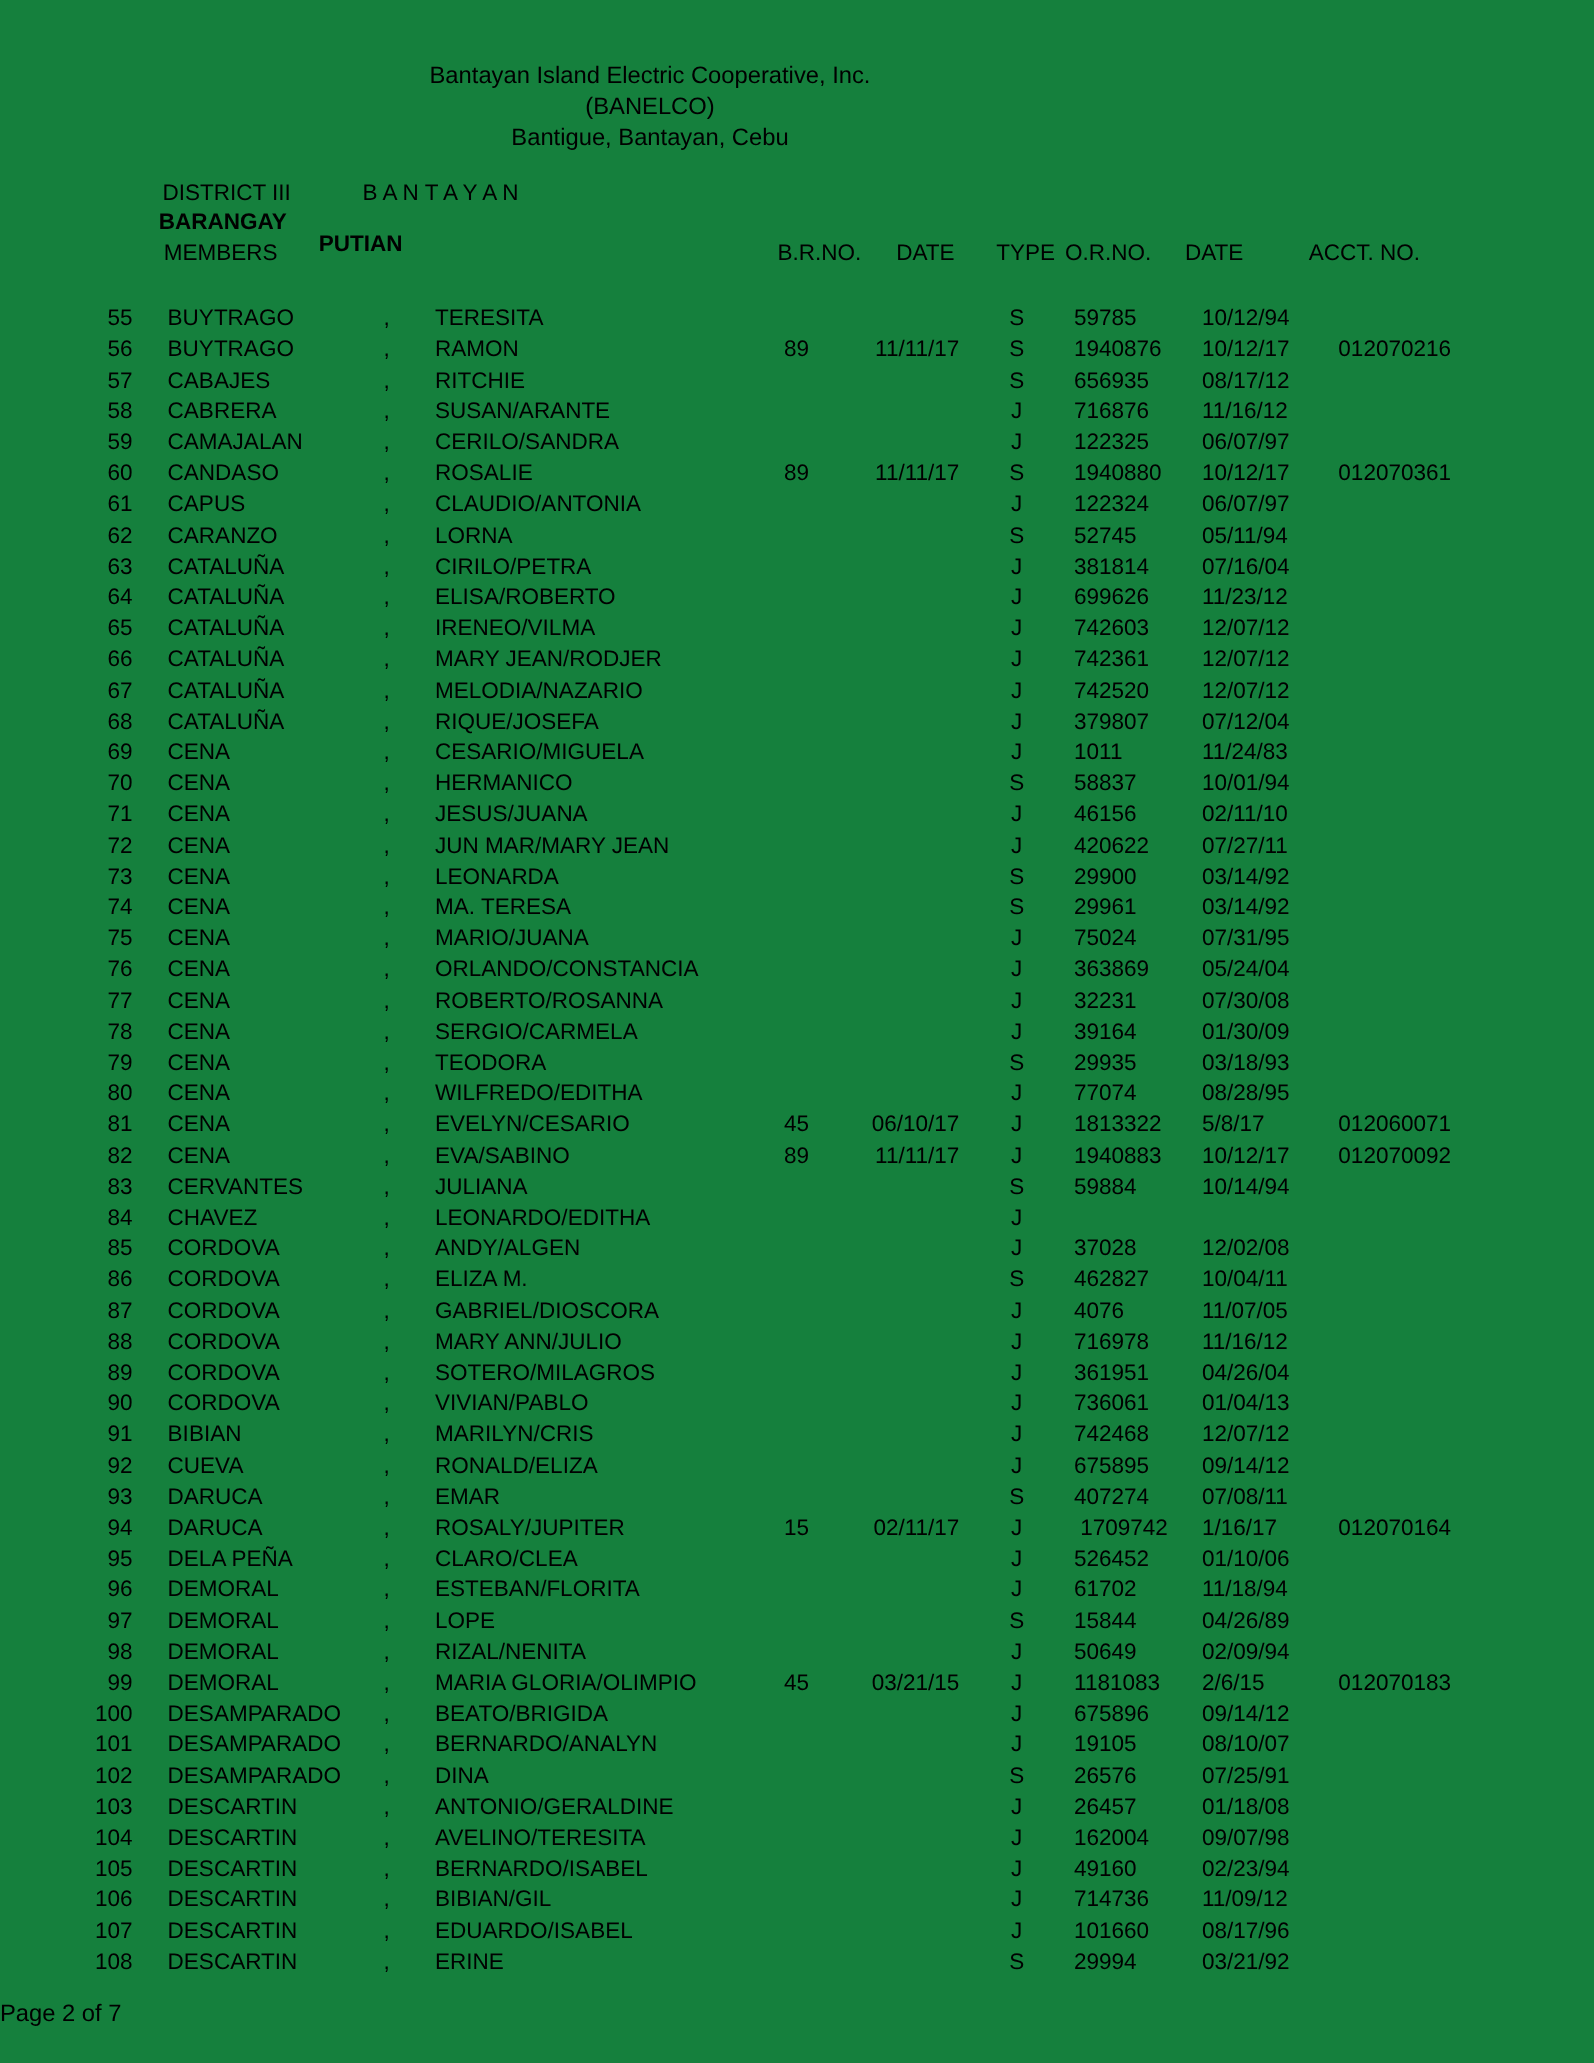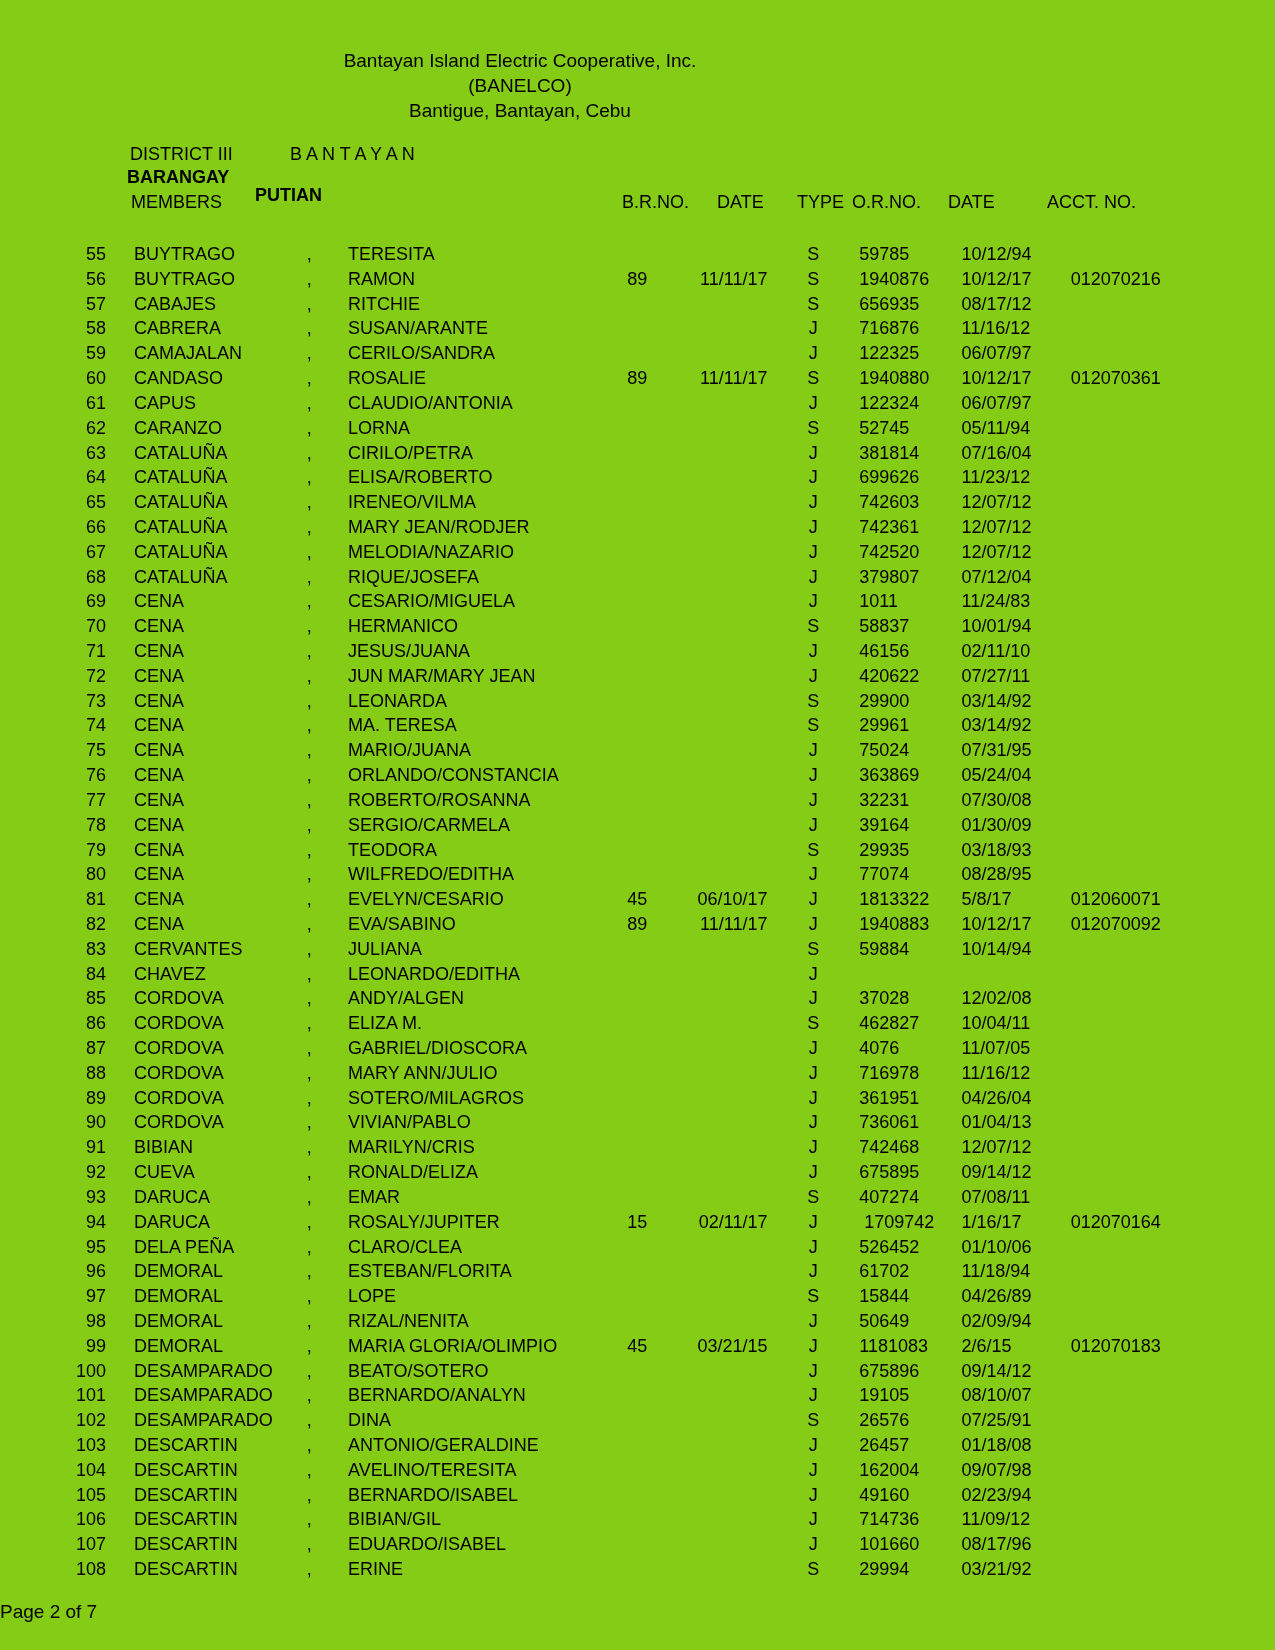--- a/index.html
+++ b/index.html
@@ -1,20 +1,20 @@
 <!DOCTYPE html>
 <html><head>
 <meta charset="utf-8">
 <style>
   html,body{margin:0;padding:0;background:#ffffff;}
   .page{
     position:relative;
     width:1275px;
     height:1650px;
-    background:#84cc16;
+    background:#15803d;
     color:#000000;
     font-family:"Liberation Sans","DejaVu Sans",sans-serif;
     overflow:hidden;
   }
   
   .org-header{
     position:absolute;
     top:48px;
     left:0;
     width:1040px;
@@ -679,21 +679,21 @@
       <span class="c-type">J</span>
       <span class="c-orno">1181083</span>
       <span class="c-ordate">2/6/15</span>
       <span class="c-acct">012070183</span>
     </div>
 
     <div class="row">
       <span class="c-no">100</span>
       <span class="c-surname">DESAMPARADO</span>
       <span class="c-comma">,</span>
-      <span class="c-given">BEATO/SOTERO</span>
+      <span class="c-given">BEATO/BRIGIDA</span>
       <span class="c-brno"></span>
       <span class="c-brdate"></span>
       <span class="c-type">J</span>
       <span class="c-orno">675896</span>
       <span class="c-ordate">09/14/12</span>
       <span class="c-acct"></span>
     </div>
 
     <div class="row">
       <span class="c-no">101</span>

